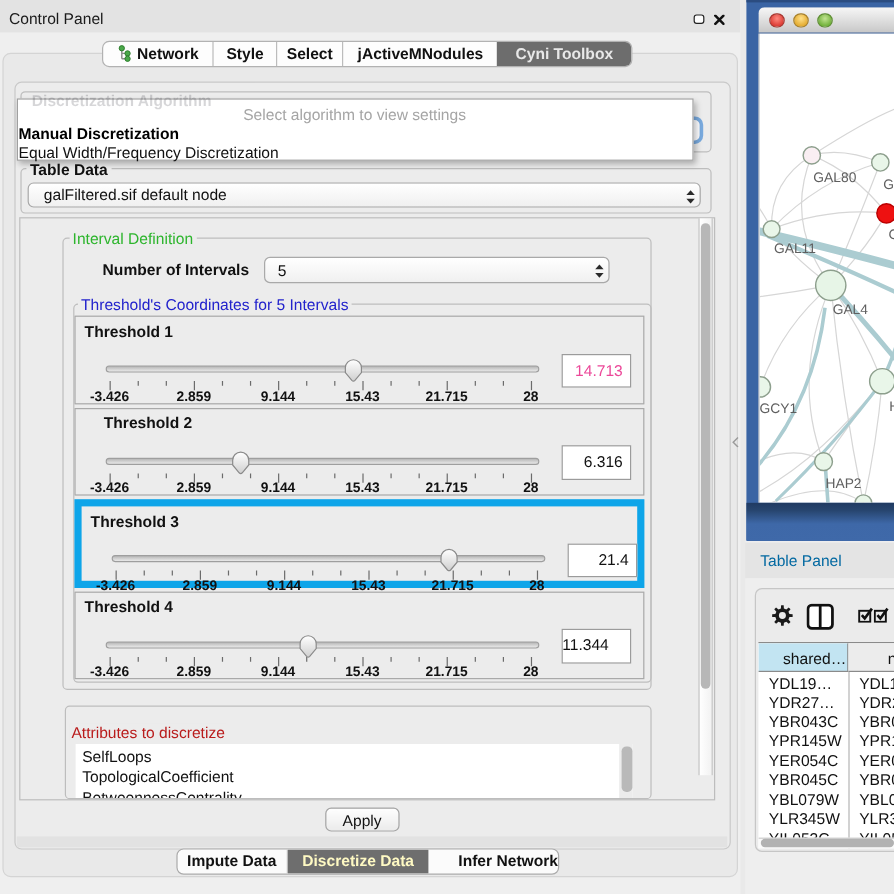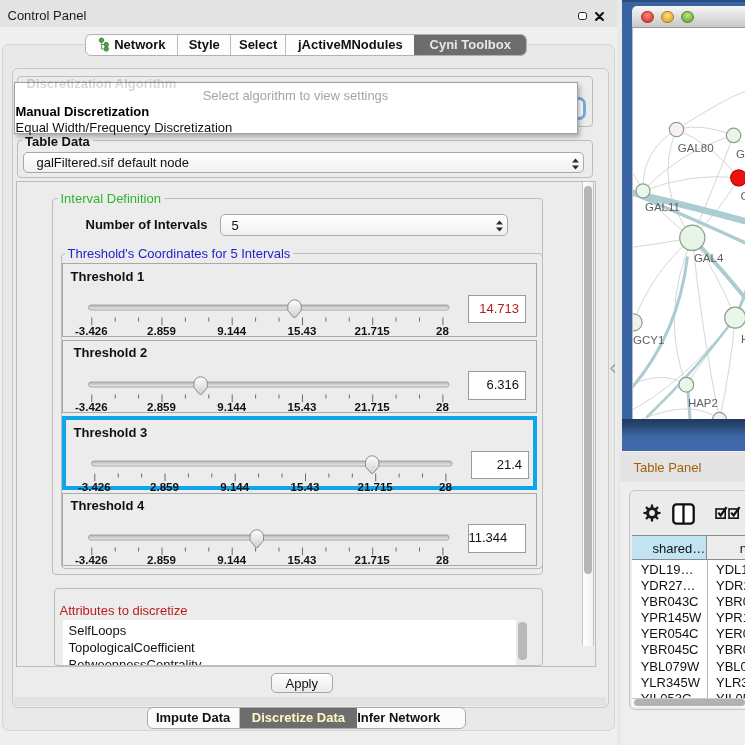--- a/index.html
+++ b/index.html
@@ -123,24 +123,24 @@
         <line x1="356.5" y1="23.5" x2="356.5" y2="27.5"></line>
       </g>
     <path transform="translate(224.0,5)" d="M0.8,7.5 A6.7,6.7 0 0 1 14.2,7.5 L14.2,11.5 L8.8,18 Q7.5,19.2 6.2,18 L0.8,11.5 Z" fill="url(#thumbgrad)" stroke="#8a8a8a" stroke-width="1"></path>
   </svg>
   <div style="position:absolute;left:28.8px;top:60.5px;transform:translateX(-50%);font-size:11.5px;font-weight:bold;color:#111;">-3.426</div>
   <div style="position:absolute;left:99.0px;top:60.5px;transform:translateX(-50%);font-size:11.5px;font-weight:bold;color:#111;">2.859</div>
   <div style="position:absolute;left:169.2px;top:60.5px;transform:translateX(-50%);font-size:11.5px;font-weight:bold;color:#111;">9.144</div>
   <div style="position:absolute;left:239.5px;top:60.5px;transform:translateX(-50%);font-size:11.5px;font-weight:bold;color:#111;">15.43</div>
   <div style="position:absolute;left:309.7px;top:60.5px;transform:translateX(-50%);font-size:11.5px;font-weight:bold;color:#111;">21.715</div>
   <div style="position:absolute;left:379.9px;top:60.5px;transform:translateX(-50%);font-size:11.5px;font-weight:bold;color:#111;">28</div>
-  <div style="position:absolute;left:405px;top:30.5px;width:58.5px;height:28.5px;background:#fff;border:1px solid #9b9b9b;font-size:13px;color:#b91c1c;text-align:right;line-height:26.5px;padding-right:6px;">14.713</div>
+  <div style="position:absolute;left:405px;top:30.5px;width:58.5px;height:28.5px;background:#fff;border:1px solid #9b9b9b;font-size:13px;color:#ec4899;text-align:right;line-height:26.5px;padding-right:6px;">14.713</div>
 </div>
 <div class="abs" style="left:61.5px;top:339.8px;width:475.5px;height:73.5px;border:1px solid #a9a9a9;background:#ececec;">
-  <div class="b13" style="position:absolute;left:11px;top:4.5px;">Threshold 2</div>
+  <div class="b13" style="position:absolute;left:24px;top:4.5px;">Threshold 2</div>
   <svg style="position:absolute;left:0;top:30px;" width="475" height="36" viewBox="0 0 475 36">
     <defs></defs>
     <rect x="25.5" y="11" width="360.5" height="5" rx="2.5" fill="url(#trackgrad)" stroke="#9e9e9e" stroke-width="0.9"></rect>
     <g stroke="#6b6b6b" stroke-width="1">
         <line x1="28.8" y1="23.5" x2="28.8" y2="31.2"></line>
         <line x1="99.0" y1="23.5" x2="99.0" y2="31.2"></line>
         <line x1="169.2" y1="23.5" x2="169.2" y2="31.2"></line>
         <line x1="239.5" y1="23.5" x2="239.5" y2="31.2"></line>
         <line x1="309.7" y1="23.5" x2="309.7" y2="31.2"></line>
         <line x1="379.9" y1="23.5" x2="379.9" y2="31.2"></line>
@@ -158,21 +158,21 @@
     <path transform="translate(130.1,5)" d="M0.8,7.5 A6.7,6.7 0 0 1 14.2,7.5 L14.2,11.5 L8.8,18 Q7.5,19.2 6.2,18 L0.8,11.5 Z" fill="url(#thumbgrad)" stroke="#8a8a8a" stroke-width="1"></path>
   </svg>
   <div style="position:absolute;left:28.8px;top:60.5px;transform:translateX(-50%);font-size:11.5px;font-weight:bold;color:#111;">-3.426</div>
   <div style="position:absolute;left:99.0px;top:60.5px;transform:translateX(-50%);font-size:11.5px;font-weight:bold;color:#111;">2.859</div>
   <div style="position:absolute;left:169.2px;top:60.5px;transform:translateX(-50%);font-size:11.5px;font-weight:bold;color:#111;">9.144</div>
   <div style="position:absolute;left:239.5px;top:60.5px;transform:translateX(-50%);font-size:11.5px;font-weight:bold;color:#111;">15.43</div>
   <div style="position:absolute;left:309.7px;top:60.5px;transform:translateX(-50%);font-size:11.5px;font-weight:bold;color:#111;">21.715</div>
   <div style="position:absolute;left:379.9px;top:60.5px;transform:translateX(-50%);font-size:11.5px;font-weight:bold;color:#111;">28</div>
   <div style="position:absolute;left:405px;top:30.5px;width:58.5px;height:28.5px;background:#fff;border:1px solid #9b9b9b;font-size:13px;color:#111;text-align:right;line-height:26.5px;padding-right:6px;">6.316</div>
 </div>
-<div class="abs" style="left:61.5px;top:416.3px;width:475.5px;height:73.5px;border:4px solid #0ea5e9;background:#ececec;">
+<div class="abs" style="left:61.5px;top:416.3px;width:475.5px;height:73.5px;border:6px solid #0ea5e9;background:#ececec;">
   <div class="b13" style="position:absolute;left:8px;top:4.5px;">Threshold 3</div>
   <svg style="position:absolute;left:0;top:30px;" width="475" height="36" viewBox="0 0 475 36">
     <defs></defs>
     <rect x="25.5" y="11" width="360.5" height="5" rx="2.5" fill="url(#trackgrad)" stroke="#9e9e9e" stroke-width="0.9"></rect>
     <g stroke="#6b6b6b" stroke-width="1">
         <line x1="28.8" y1="23.5" x2="28.8" y2="31.2"></line>
         <line x1="99.0" y1="23.5" x2="99.0" y2="31.2"></line>
         <line x1="169.2" y1="23.5" x2="169.2" y2="31.2"></line>
         <line x1="239.5" y1="23.5" x2="239.5" y2="31.2"></line>
         <line x1="309.7" y1="23.5" x2="309.7" y2="31.2"></line>
@@ -243,21 +243,21 @@
 
 <div class="abs" style="left:270.5px;top:672.8px;width:62.5px;height:20px;background:linear-gradient(#fefefe,#ebebeb);border:1px solid #a5a5a5;border-radius:5px;text-align:center;line-height:19px;font-size:13px;color:#111;">Apply</div>
 
 <div class="abs" style="left:146.5px;top:706.5px;width:319.5px;height:22px;background:#fbfbfb;border:1px solid #ababab;border-radius:6px;overflow:hidden;display:flex;z-index:3;">
   <div style="width:92.2px;display:flex;align-items:center;justify-content:center;border-right:1px solid #bcbcbc;">
       <span class="t13" style="font-weight:bold;white-space:nowrap;">Impute Data</span>
     </div>
   <div style="width:117.5px;display:flex;align-items:center;justify-content:center;background:#6e6e6e;">
       <span class="t13" style="font-weight:bold;color:#fef9c3;white-space:nowrap;">Discretize Data</span>
     </div>
-  <div style="flex:1;display:flex;align-items:center;justify-content:flex-start;">
+  <div style="flex:1;display:flex;align-items:center;justify-content:flex-end;">
       <span class="t13" style="font-weight:bold;white-space:nowrap;">Infer Network</span>
     </div>
 </div>
 
 <div class="abs" style="left:617px;top:0;width:5px;height:745px;background:#e9e9e9;"></div>
 <div class="abs" style="left:621.5px;top:0;width:123.5px;height:450px;background:#3a64a4;"></div>
 <div class="abs" style="left:621.5px;top:0;width:123.5px;height:2px;background:#2b4c80;"></div>
 
 <div class="abs" style="left:631.5px;top:5.5px;width:113.5px;height:22px;background:linear-gradient(#f7f7f7,#c8c8c8);border-bottom:1px solid #999;border-top-left-radius:5px;"></div>
 <div class="abs" style="left:641.3px;top:10.6px;width:12.4px;height:12.4px;border-radius:50%;background:radial-gradient(circle at 50% 35%, #ff8a80, #dd3f38 70%);border:1px solid #a83730;"></div>
@@ -323,21 +323,21 @@
   </svg>
 </div>
 
 <div class="abs" style="left:621.5px;top:419px;width:123.5px;height:31.5px;background:linear-gradient(180deg,#203a62 0%,#27456f 20%,#3e68a8 55%,#3f69a9 100%);"></div>
 
 <svg class="abs" style="left:609.5px;top:364px;" width="6" height="9" viewBox="0 0 6 9">
     <path d="M5,0.5 L1,4.5 L5,8.5" fill="none" stroke="#9a9a9a" stroke-width="1.2"></path>
   </svg>
 
 <div class="abs" style="left:620.5px;top:450.5px;width:124.5px;height:31.5px;background:#e4e4e4;border-top:1.5px solid #f2f2f2;"></div>
-<div class="abs t13" style="left:633.5px;top:459.5px;color:#a16207;">Table Panel</div>
+<div class="abs t13" style="left:633.5px;top:459.5px;color:#0369a1;">Table Panel</div>
 <div class="abs" style="left:620.5px;top:482px;width:124.5px;height:263px;background:#eeeeee;"></div>
 
 <div class="abs" style="left:628.5px;top:489.5px;width:125px;height:220px;background:#ebebeb;border:1px solid #c6c6c6;border-radius:6px;"></div>
 
 <svg class="abs" style="left:643px;top:504px;" width="18" height="18" viewBox="0 0 18 18">
     <path d="M7.75,3.13 L7.93,0.47 L10.07,0.47 L10.25,3.13 L12.27,3.97 L14.28,2.21 L15.79,3.72 L14.03,5.73 L14.87,7.75 L17.53,7.93 L17.53,10.07 L14.87,10.25 L14.03,12.27 L15.79,14.28 L14.28,15.79 L12.27,14.03 L10.25,14.87 L10.07,17.53 L7.93,17.53 L7.75,14.87 L5.73,14.03 L3.72,15.79 L2.21,14.28 L3.97,12.27 L3.13,10.25 L0.47,10.07 L0.47,7.93 L3.13,7.75 L3.97,5.73 L2.21,3.72 L3.72,2.21 L5.73,3.97 Z" fill="#1a1a1a"></path>
     <circle cx="9" cy="9" r="2.9" fill="#ebebeb"></circle>
   </svg>
 <svg class="abs" style="left:672px;top:503px;" width="23" height="22" viewBox="0 0 23 22">
     <rect x="1.3" y="1.3" width="20.4" height="19.4" rx="3.2" fill="#fff" stroke="#111" stroke-width="2.3"></rect>

